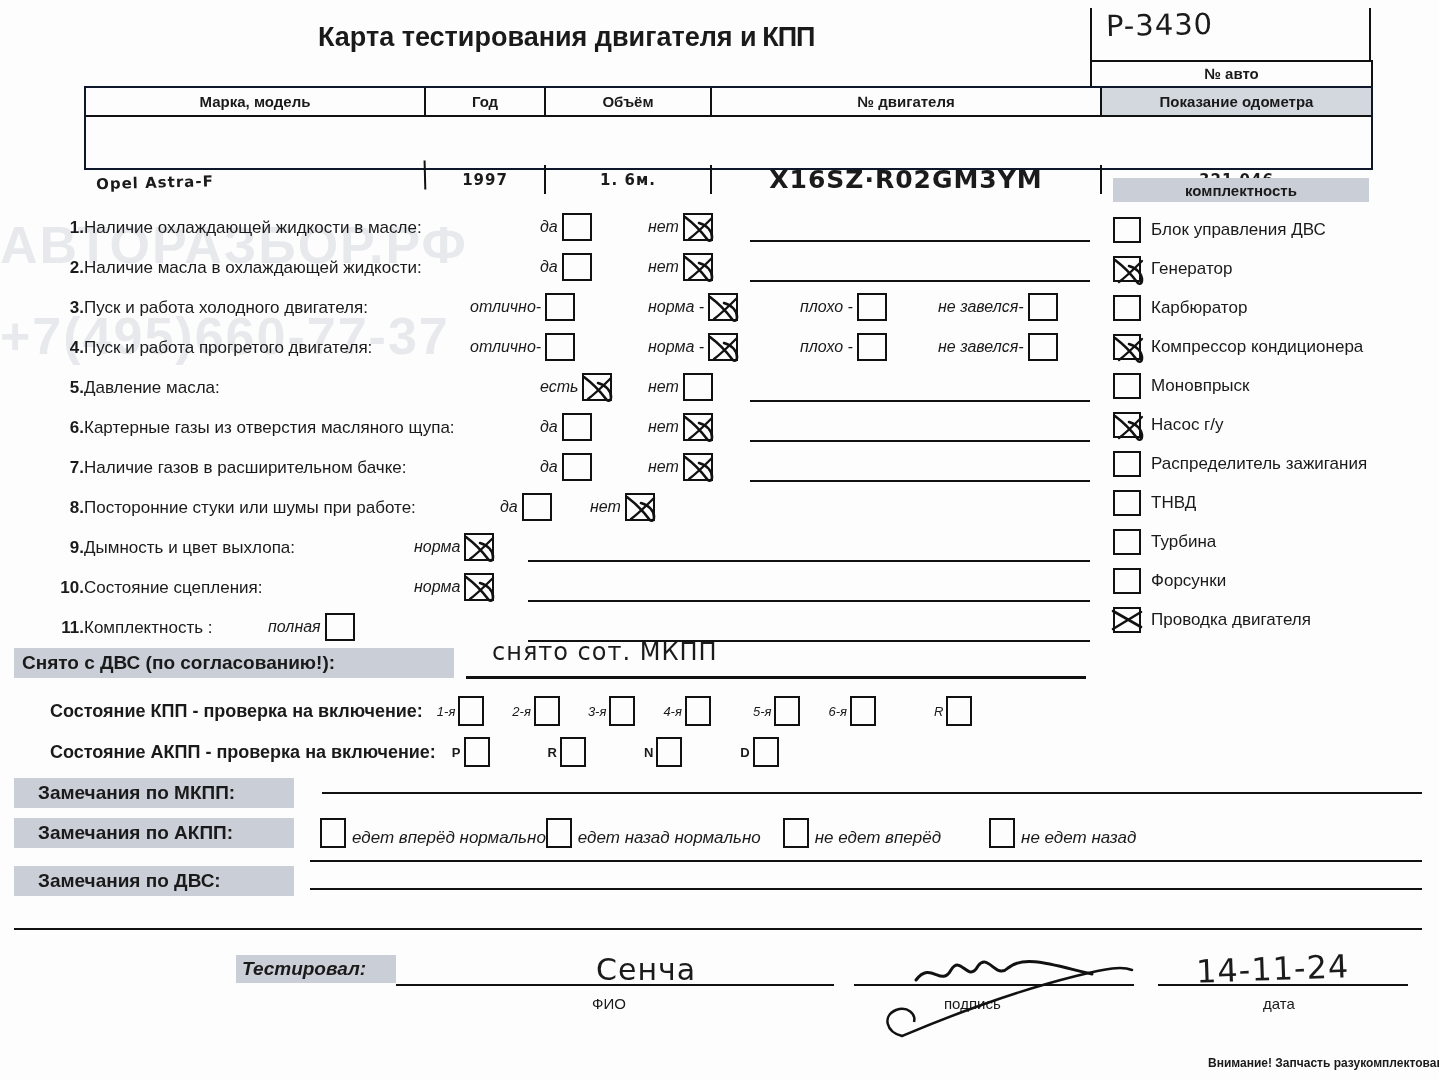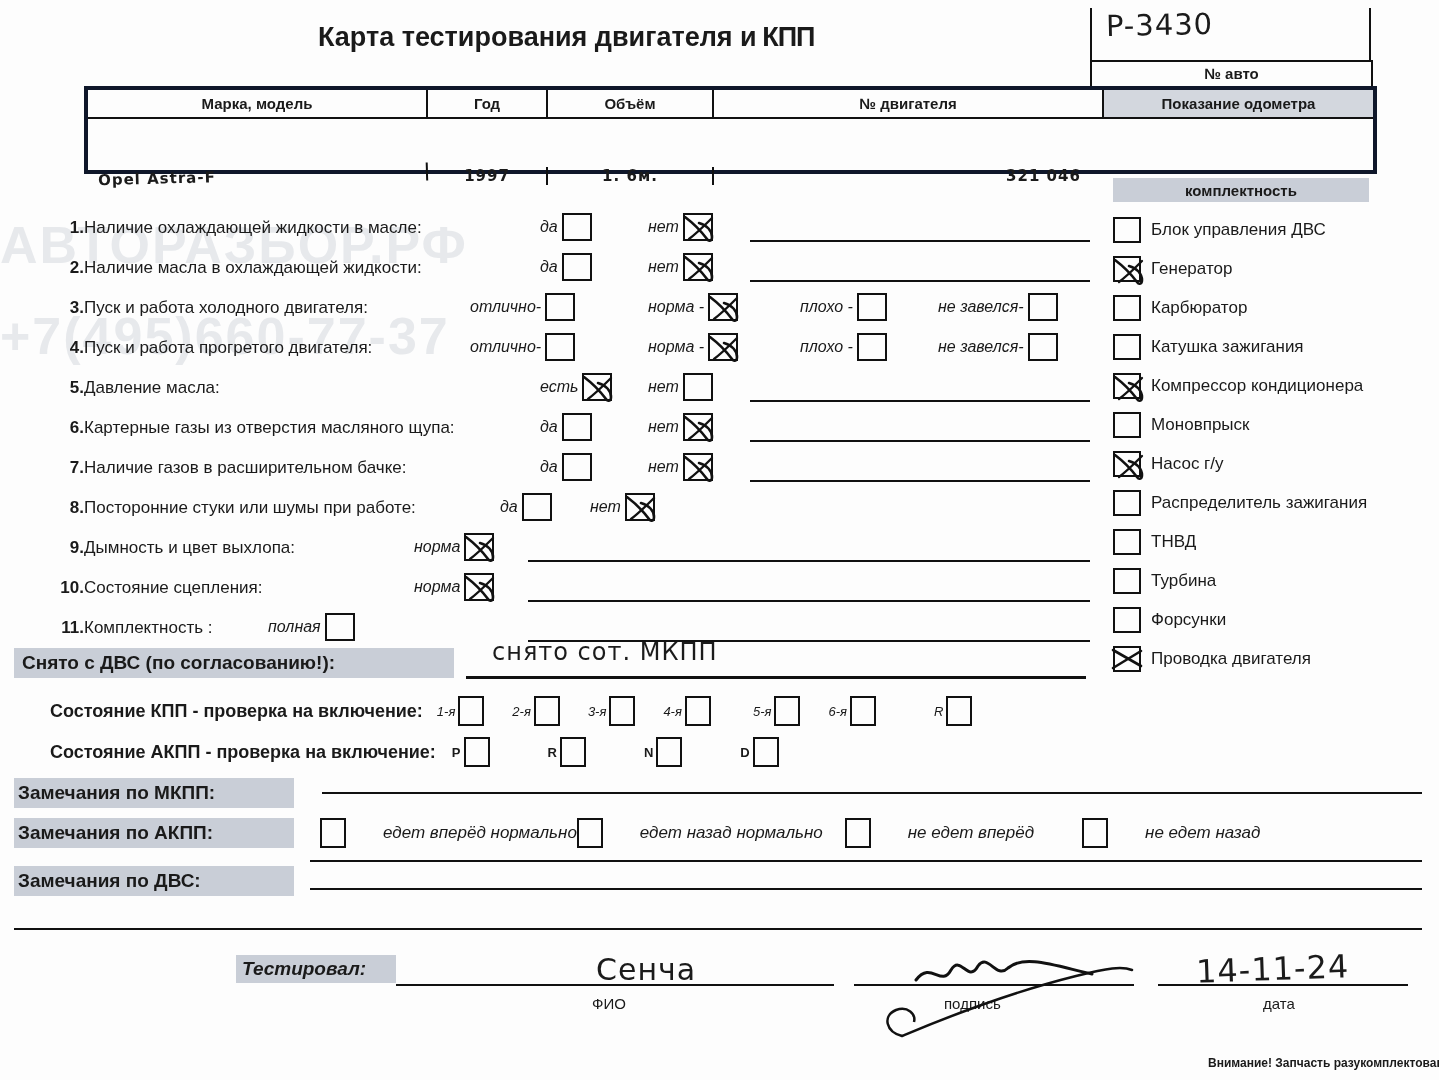--- a/index.html
+++ b/index.html
@@ -42,21 +42,21 @@
   }
   .autolabel{
     position:absolute;left:1090px;top:60px;width:279px;height:26px;
     border:2px solid #111;border-top:none;
     display:flex;align-items:center;justify-content:center;
     font-size:15px;font-weight:bold;
   }
 
   
   .tbl{position:absolute;left:84px;top:86px;width:1285px;height:80px;
-    border:4px solid #0f172a;display:flex;flex-direction:column;gap:48px;}
+    border:2px solid #0f172a;display:flex;flex-direction:column;gap:48px;}
   .tbl .row{display:flex;flex:1;}
   .tbl .row.head{height:27px;flex:none;border-bottom:2px solid #111;}
   .tbl .cell{border-right:2px solid #111;display:flex;align-items:center;justify-content:center;
     font-size:15px;font-weight:bold;box-sizing:border-box;}
   .tbl .cell:last-child{border-right:none;}
   .c1{width:340px;} .c2{width:120px;} .c3{width:166px;} .c4{width:390px;} .c5{flex:1;}
   .shade{background:#d3d7de;}
   .hand{
     font-family:"DejaVu Sans", sans-serif;
     font-weight:normal;font-size:29px;color:#1b1b1b;
@@ -93,27 +93,27 @@
   .snyato-line{position:absolute;left:466px;top:676px;width:620px;border-bottom:3px solid #111;}
   .snyato-hand{position:absolute;left:492px;top:638px;font-family:"DejaVu Sans",sans-serif;font-size:24px;letter-spacing:1px;white-space:nowrap;}
 
   .kpprow{position:absolute;left:50px;top:692px;width:1340px;height:38px;display:flex;align-items:center;}
   .akpprow{position:absolute;left:50px;top:733px;width:1340px;height:38px;display:flex;align-items:center;}
   .rowlabel{font-size:18px;font-weight:bold;white-space:nowrap;}
   .gear{display:flex;align-items:center;margin-left:14px;}
   .gear .g{font-size:13px;font-style:italic;margin-right:3px;}
   .gear .gb{width:26px;height:30px;border:2px solid #111;box-sizing:border-box;}
 
-  .zm{position:absolute;left:14px;width:280px;height:30px;font-size:19px;padding-left:4px;box-sizing:border-box;font-style:normal;}
+  .zm{position:absolute;left:14px;width:280px;height:30px;font-size:19px;padding-left:24px;box-sizing:border-box;font-style:normal;}
   .zm-mkpp{top:778px;}
   .zm-akpp{top:818px;}
   .zm-dvs{top:866px;}
 
   .akpp-opts{position:absolute;left:320px;top:818px;display:flex;align-items:center;}
-  .akpp-opts .ao{display:flex;align-items:center;margin-right:40px;gap:31px;}
+  .akpp-opts .ao{display:flex;align-items:flex-end;margin-right:40px;}
   .akpp-opts .aob{width:26px;height:30px;border:2px solid #111;box-sizing:border-box;flex:none;}
   .akpp-opts .aol{font-size:17px;font-style:italic;margin-left:6px;white-space:nowrap;}
 
   
   .testiroval{position:absolute;left:236px;top:955px;width:160px;height:28px;font-size:19px;
     padding-left:6px;box-sizing:border-box;}
   .sig-name{position:absolute;left:596px;top:952px;font-family:"DejaVu Sans",sans-serif;font-size:30px;white-space:nowrap;}
   .lbl-fio{position:absolute;left:592px;top:995px;font-size:15px;}
   .lbl-podpis{position:absolute;left:944px;top:995px;font-size:15px;}
   .lbl-data{position:absolute;left:1263px;top:995px;font-size:15px;}
@@ -147,20 +147,21 @@
       <div class="cell c1">Марка, модель</div>
       <div class="cell c2">Год</div>
       <div class="cell c3">Объём</div>
       <div class="cell c4">№ двигателя</div>
       <div class="cell c5 shade">Показание одометра</div>
     </div>
     <div class="row">
       <div class="cell c1 hand tilt" style="justify-content:flex-start;padding-left:10px;">Opel Astra-F</div>
       <div class="cell c2 hand">1997</div>
       <div class="cell c3 hand">1. 6м.</div>
+      <div class="cell c4 hand small">X16SZ·R02GM3YM</div>
       <div class="cell c5 hand">321 046</div>
     </div>
   </div>
 
   <div class="list">
       <div class="li">
         <span class="num">1.</span>
         <span class="txt">Наличие охлаждающей жидкости в масле:</span>
         <span class="opt" style="left: 490px; top: 5px;">
           <span class="lbl">да</span>
@@ -366,24 +367,20 @@
           <svg class="tick" viewBox="0 0 42 42">
             <path d="M4,8 C12,14 20,22 26,30 C28,33 31,32 31,28 C31,22 26,16 18,14" stroke="#111" stroke-width="2.6" fill="none" stroke-linecap="round"></path>
             <path d="M8,30 C16,24 24,16 31,9" stroke="#111" stroke-width="2.3" fill="none" stroke-linecap="round"></path>
           </svg>
         </span>
         <span class="klbl">Генератор</span>
       </div>
       <div class="ki">
         <span class="kbox"></span>
         <span class="klbl">Карбюратор</span>
-      </div>
-      <div class="ki">
-        <span class="kbox"></span>
-        <span class="klbl">Катушка зажигания</span>
       </div>
       <div class="ki">
         <span class="kbox">
           <svg class="tick" viewBox="0 0 42 42">
             <path d="M4,8 C12,14 20,22 26,30 C28,33 31,32 31,28 C31,22 26,16 18,14" stroke="#111" stroke-width="2.6" fill="none" stroke-linecap="round"></path>
             <path d="M8,30 C16,24 24,16 31,9" stroke="#111" stroke-width="2.3" fill="none" stroke-linecap="round"></path>
           </svg>
         </span>
         <span class="klbl">Компрессор кондиционера</span>
       </div>

